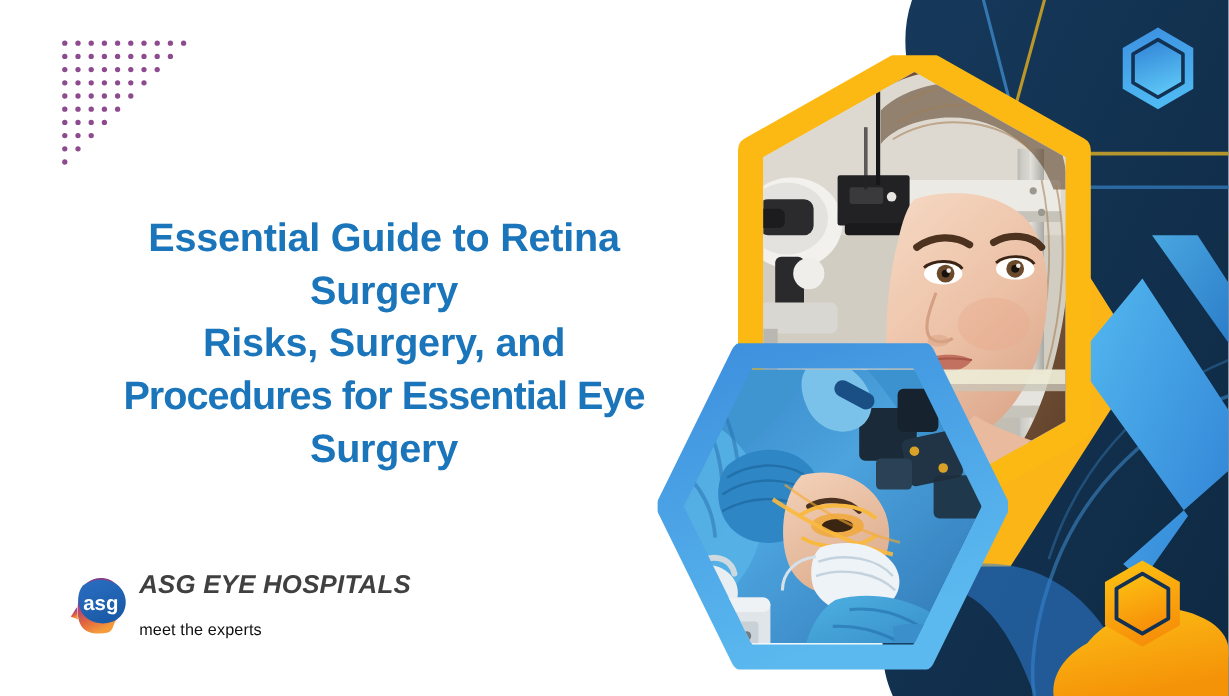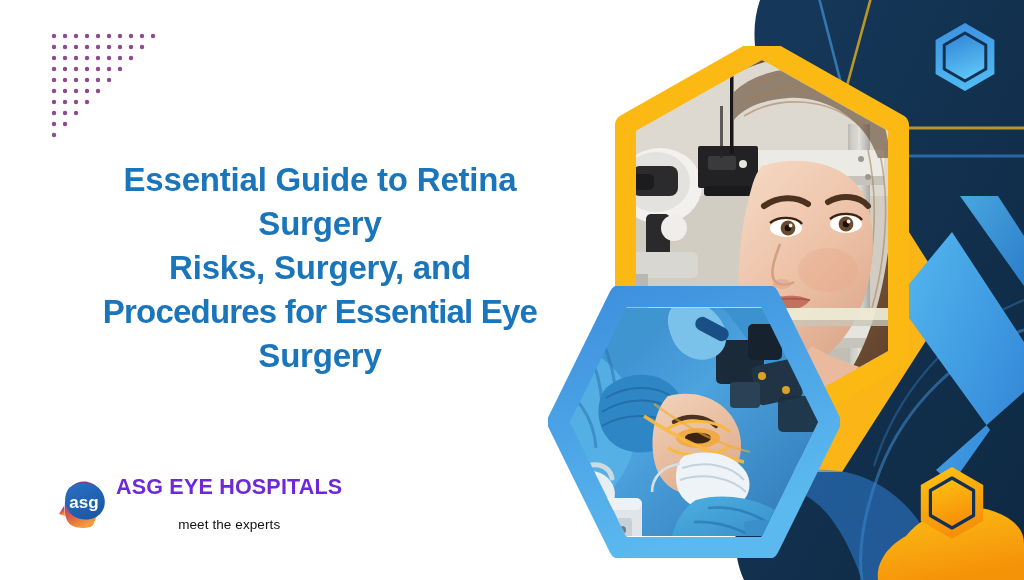--- a/index.html
+++ b/index.html
@@ -23,21 +23,21 @@
   
   #dot-grid {
     position:absolute;
     left:50px; top:32px;
     width:110px; height:110px;
   }
 
   
   #title-block {
     position:absolute;
-    left:60px; top:158px;
+    left:60px; top:176px;
     width:520px;
     text-align:center;
     z-index:6;
   }
   #title-block .tline {
     color:#1b75bb;
     font-weight:bold;
     font-size:33px;
     line-height:1.33;
     letter-spacing:-0.2px;
@@ -51,29 +51,30 @@
     left:56px; top:476px;
     display:flex;
     align-items:center;
     z-index:7;
   }
   #logo-mark { width:56px; height:56px; flex:0 0 56px; }
   #logo-text { margin-left:4px; }
   #logo-name {
     font-size:21.5px;
     font-weight:bold;
-    color:#6d28d9;
+    color:#404040;
     letter-spacing:0.2px;
     line-height:1;
     white-space:nowrap;
+    font-style:italic;
   }
   #logo-tag {
     font-size:13.5px;
     color:#111111;
-    text-align:center;
+    text-align:left;
     margin-top:20px;
     letter-spacing:0.1px;
     line-height:1;
   }
 
   
   .hexwrap { position:absolute; }
   #hex-large { left:612px; top:46px; width:300px; height:390px; z-index:4; }
   #hex-small { left:548px; top:286px; width:292px; height:272px; z-index:5; }
 </style>

